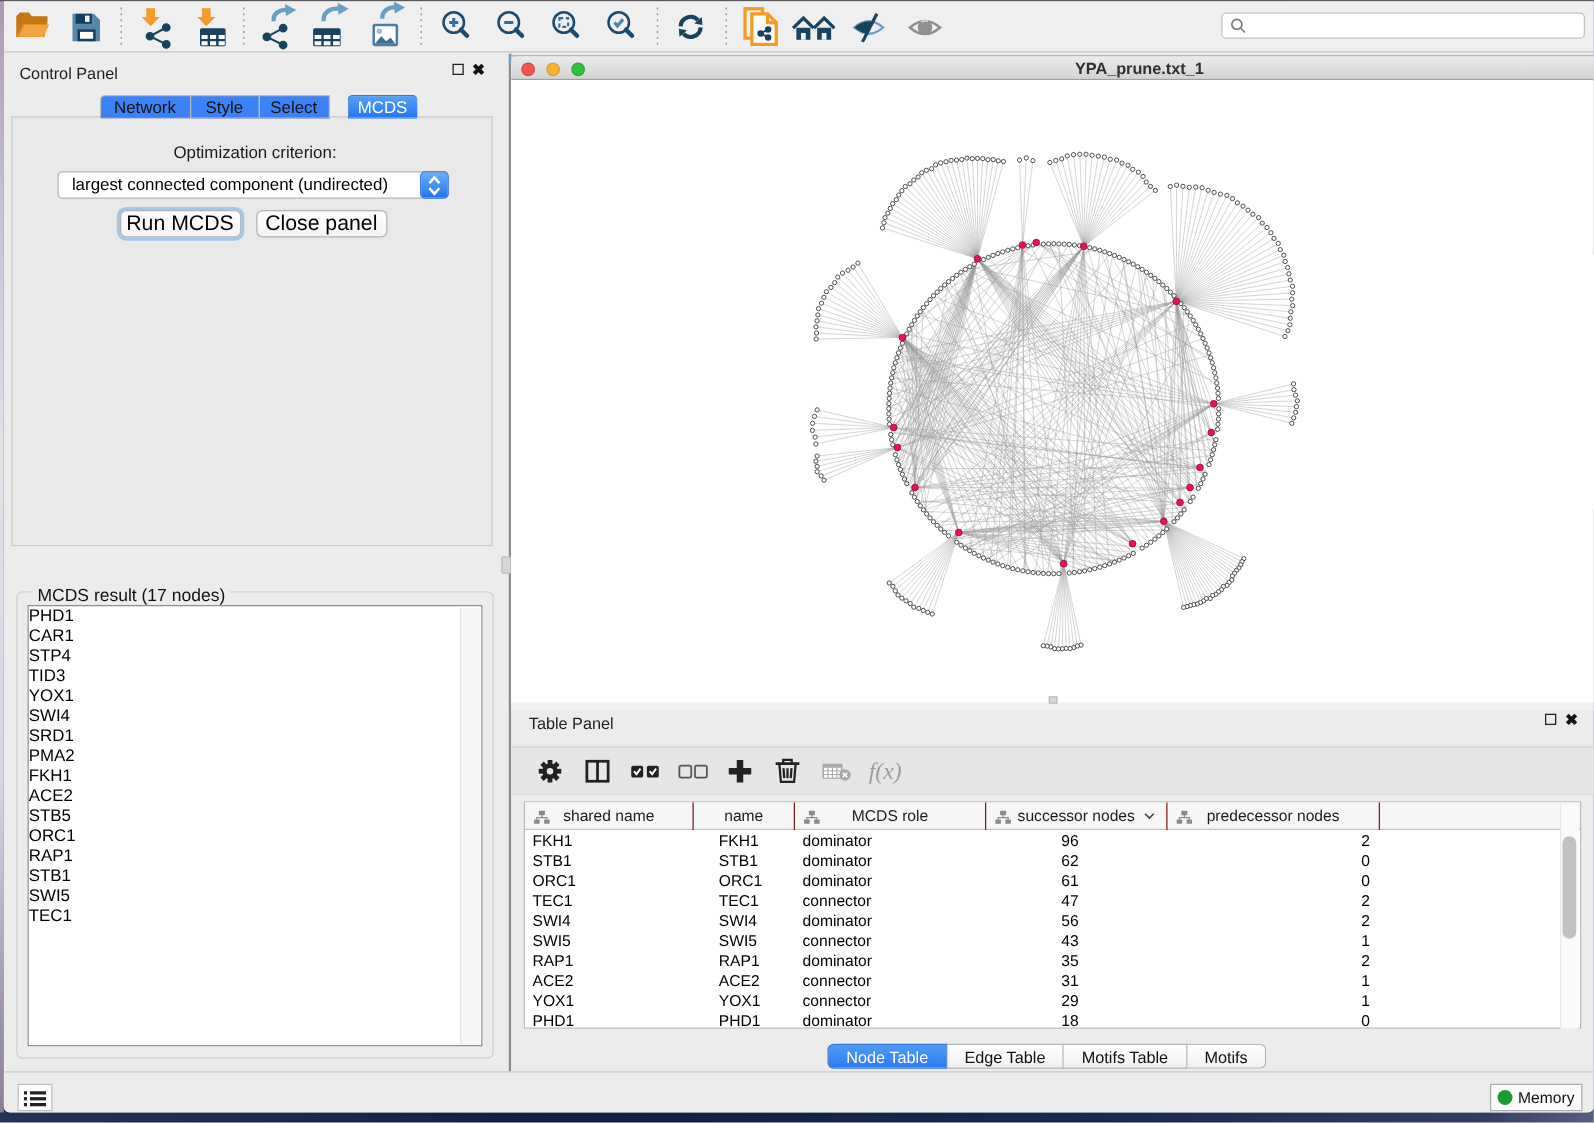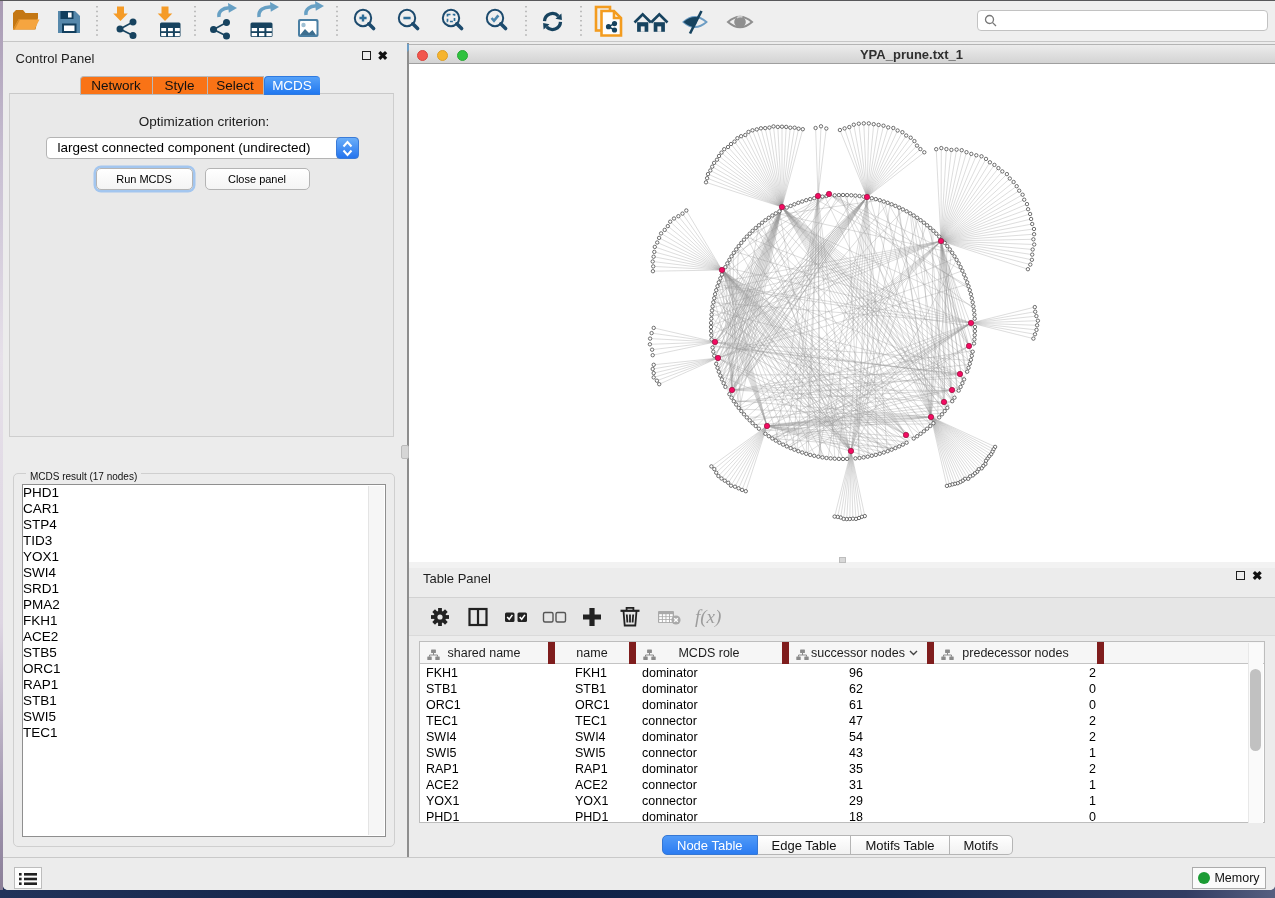--- a/index.html
+++ b/index.html
@@ -9,54 +9,54 @@
 #toolbar{position:absolute;left:0;top:0;width:100%;height:41px;background:#efefef;border-bottom:1px solid #c6c6c6}
 #search{position:absolute;left:974px;top:9px;width:291px;height:21px;background:#fff;border:1px solid #c2c2c2;border-radius:4px}
 #search svg{position:absolute;left:6px;top:3px}
 .ptitle{position:absolute;font-size:13px;color:#1e1e1e}
 .wbtns{position:absolute;top:0;height:12px}
 .sqico{display:inline-block;width:9px;height:9px;border:1.6px solid #1e1e1e;vertical-align:top;margin-top:1px}
 .xico{font-size:12.5px;font-weight:bold;color:#111;line-height:12px;display:inline-block;margin-left:7px;vertical-align:top}
 
 #cp{position:absolute;left:0;top:42px;width:403px;height:842px;background:#ececec}
 #cptabs{position:absolute;top:33px;left:77px;height:18.5px;display:flex;font-size:13.5px;z-index:3}
-.tab{background:#f97316;border:1px solid #b9b9b9;border-right:none;text-align:center;line-height:17px;color:#111}
+.tab{background:#3b82f6;border:1px solid #b9b9b9;border-right:none;text-align:center;line-height:17px;color:#111}
 .tab:first-child{border-radius:4px 0 0 0}
-.tab.sel{background:linear-gradient(#55a1f8,#2178f0);color:#fff;border-color:#2e7ae0;border-radius:4px 4px 0 0;margin-left:0}
+.tab.sel{background:linear-gradient(#55a1f8,#2178f0);color:#fff;border-color:#2e7ae0;border-radius:4px 4px 0 0;margin-left:14px}
 #tabpane{position:absolute;left:6px;top:50px;width:385px;height:344px;background:#e9e9e9;border:1px solid #cecece;border-top:1px solid #c9c9c9}
 #optlab{position:absolute;top:71px;width:403px;text-align:center;font-size:13.5px;color:#1b1b1b}
 #combo{position:absolute;left:43px;top:94px;width:313px;height:22px;background:#fff;border:1px solid #b4b4b4;border-radius:4px;font-size:13.5px;color:#000;line-height:20px;padding-left:11px}
 #combo .step{position:absolute;right:-1px;top:-1px;width:23px;height:22px;background:linear-gradient(#6aaef9,#2474ee);border-radius:4px;border:1px solid #3a7bd8}
 #combo .step svg{margin:2px 0 0 4.5px}
-.btn{position:absolute;height:22px;background:linear-gradient(#ffffff,#f4f4f4);border:1px solid #b4b4b4;border-radius:5px;font-size:11px;color:#000;text-align:center;line-height:20px}
+.btn{position:absolute;height:22px;background:linear-gradient(#ffffff,#f4f4f4);border:1px solid #b4b4b4;border-radius:5px;font-size:17px;color:#000;text-align:center;line-height:20px}
 #runbtn{left:93px;top:125px;width:97px;box-shadow:0 0 0 2.5px #a3c6ef}
 #closebtn{left:202px;top:125px;width:105px}
 #grp{position:absolute;left:10.5px;top:426px;width:381.5px;height:378px}
 #grp .gb{position:absolute;left:0;top:4px;width:100%;height:374px;border:1px solid #cfcfcf;border-radius:5px}
-#grp .gl{position:absolute;left:13px;top:1px;background:#ececec;padding:0 4px;font-size:10px;color:#111;line-height:13px}
+#grp .gl{position:absolute;left:13px;top:1px;background:#ececec;padding:0 4px;font-size:14px;color:#111;line-height:13px}
 #mlist{position:absolute;left:8.5px;top:15px;width:364px;height:353px;background:#fff;border:1px solid #8f8f8f;font-size:13.5px;color:#000}
 #mlist .in{padding:0 0 0 0.5px}
 .li{height:16px;line-height:16px}
 #mscroll{position:absolute;right:1px;top:1px;width:15.5px;height:349px;background:#f6f6f6;border-left:1px solid #e4e4e4}
 
 #vsplit{position:absolute;left:404.5px;top:42px;width:1.5px;height:815px;background:#8e8e8e}
 #vhandle{position:absolute;left:398px;top:444px;width:8px;height:14px;background:#d6d6d6;border:1px solid #bbb;border-radius:2px}
 
 #netframe{position:absolute;left:406.5px;top:43px;width:866px;height:518px;background:#fff}
 #nettitle{position:absolute;left:0;top:0;width:100%;height:20px;background:linear-gradient(#ececec,#d3d3d3);border-top:1px solid #b4b4b4;border-bottom:1px solid #9f9f9f;font-size:13px;font-weight:bold;color:#2f2f2f;text-align:center;line-height:19px;padding-left:139px;box-sizing:border-box}
 .tl{position:absolute;top:4.5px;width:11px;height:11px;border-radius:50%}
 #netcanvas{position:absolute;left:0;top:21px;width:866px;height:497px;background:#fff;overflow:hidden}
 #hsplit{position:absolute;left:406.5px;top:561px;width:868.5px;height:5.5px;background:#f2f2f2}
 #hhandle{position:absolute;left:430px;top:-5px;width:7px;height:5.5px;background:#d8d8d8;border:0.5px solid #bdbdbd}
 
 #tp{position:absolute;left:406.5px;top:566.5px;width:866px;height:290.5px;background:#ececec}
 #tptools{position:absolute;left:0;top:29px;width:100%;height:39px;background:#e6e6e6;border-top:1px solid #d2d2d2;border-bottom:1px solid #dadada}
 #tbl{position:absolute;left:10px;top:73.5px;width:845.5px;height:182px;background:#fff;border:1px solid #bdbdbd}
 #thead{position:absolute;left:0;top:0;width:100%;height:22px;background:#f6f6f6;border-bottom:1px solid #c4c4c4}
-.hc{position:absolute;top:0;height:22px;border-right:7px solid #7f1d1d;text-align:center}
+.hc{position:absolute;top:0;height:22px;border-right:1px solid #7f1d1d;text-align:center}
 .hc .ht{font-size:12.5px;color:#1c1c1c;line-height:22px}
 .hc .sg{position:absolute;left:7px;top:5px}
 .chev{position:absolute;right:9px;top:8px;line-height:0}
 #tbody{position:absolute;left:0;top:23px;width:100%}
 .tr{position:relative;height:16px;line-height:16px;font-size:12.5px;color:#000}
 .tr div{position:absolute;top:0;height:16px}
 .c1{left:6px}.c2{left:155px}.c3{left:222px}
 .c4{left:369px;width:134px;text-align:center}.c5{left:520px;width:156px;text-align:right}
 #tscroll{position:absolute;right:1px;top:1px;width:15px;height:180px;background:#fafafa;border-left:1px solid #e8e8e8}
 #tthumb{position:absolute;left:1.5px;top:26px;width:11px;height:82px;background:#c1c1c1;border-radius:6px}
@@ -754,21 +754,21 @@
             <div class="c1">TEC1</div>
             <div class="c2">TEC1</div>
             <div class="c3">connector</div>
             <div class="c4">47</div>
             <div class="c5">2</div>
           </div>
           <div class="tr">
             <div class="c1">SWI4</div>
             <div class="c2">SWI4</div>
             <div class="c3">dominator</div>
-            <div class="c4">54</div>
+            <div class="c4">56</div>
             <div class="c5">2</div>
           </div>
           <div class="tr">
             <div class="c1">SWI5</div>
             <div class="c2">SWI5</div>
             <div class="c3">connector</div>
             <div class="c4">43</div>
             <div class="c5">1</div>
           </div>
           <div class="tr">

